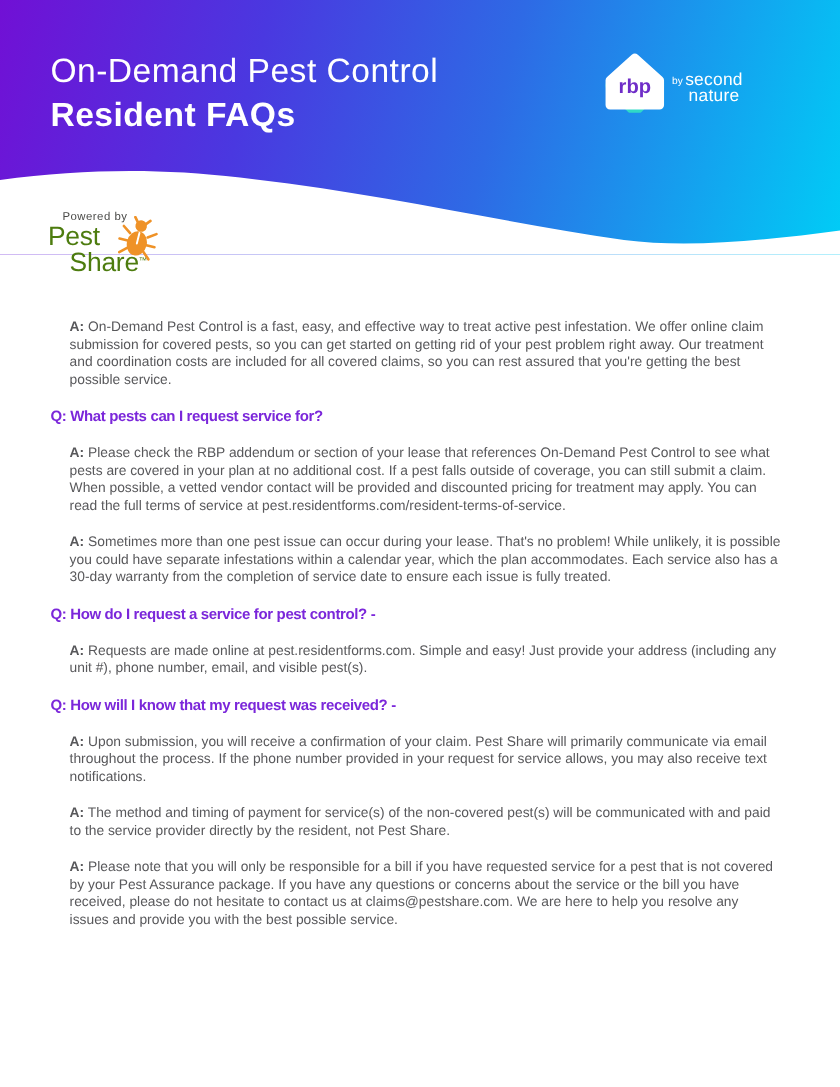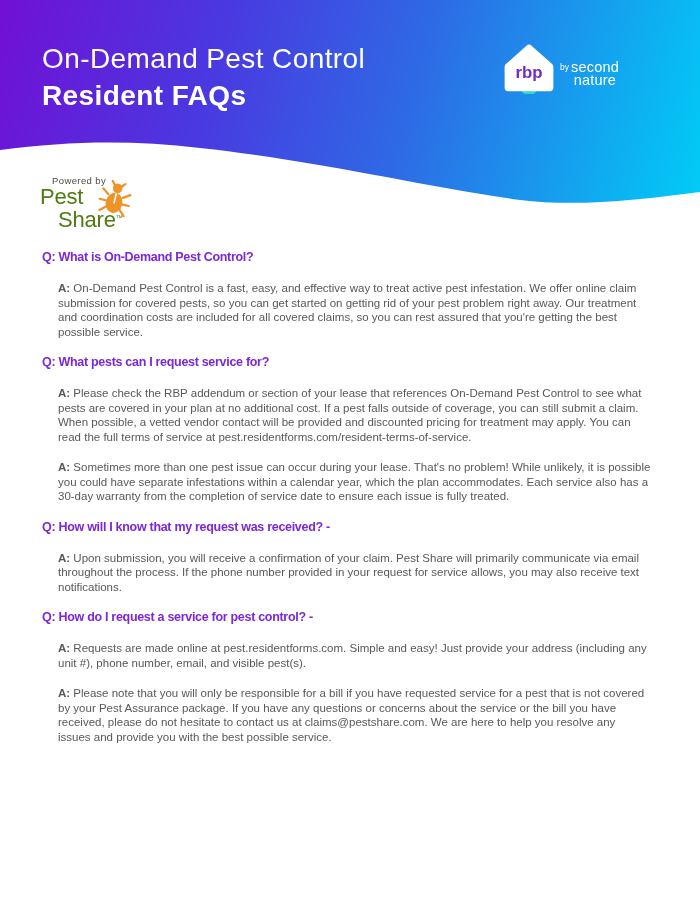--- a/index.html
+++ b/index.html
@@ -84,47 +84,47 @@
         <circle cx="18" cy="8" r="4.8" fill="#ef9227"></circle>
         <ellipse cx="18" cy="23" rx="8.3" ry="10.2" fill="#ef9227"></ellipse>
         <path d="M18 14 L18 23" stroke="#ffffff" stroke-width="1.6" stroke-linecap="round"></path>
       </g>
     </svg>
   </div>
 
   <main class="content">
 
     <section class="faq">
-      <h2><span>Q:</span> <span>What is On-Demand Pest Control?</span></h2>
       <p><span class="ap">A:</span> <span>On-Demand Pest Control is a fast, easy, and effective way to treat active pest infestation. We offer online claim submission for covered pests, so you can get started on getting rid of your pest problem right away. Our treatment and coordination costs are included for all covered claims, so you can rest assured that you're getting the best possible service.</span></p>
     </section>
 
     <section class="faq">
       <h2><span>Q:</span> <span>What pests can I request service for?</span></h2>
       <p><span class="ap">A:</span> <span>Please check the RBP addendum or section of your lease that references On-Demand Pest Control to see what pests are covered in your plan at no additional cost. If a pest falls outside of coverage, you can still submit a claim. When possible, a vetted vendor contact will be provided and discounted pricing for treatment may apply. You can read the full terms of service at pest.residentforms.com/resident-terms-of-service.</span></p>
     </section>
 
     <section class="faq">
       <p><span class="ap">A:</span> <span>Sometimes more than one pest issue can occur during your lease. That's no problem! While unlikely, it is possible you could have separate infestations within a calendar year, which the plan accommodates. Each service also has a 30-day warranty from the completion of service date to ensure each issue is fully treated.</span></p>
     </section>
 
     <section class="faq">
-      <h2><span>Q:</span> <span>How will I know that my request was received? -</span></h2>
-      <p><span class="ap">A:</span> <span>Upon submission, you will receive a confirmation of your claim. Pest Share will primarily communicate via email throughout the process. If the phone number provided in your request for service allows, you may also receive text notifications.</span></p>
+      <h2><span>Q:</span> <span>How do I request a service for pest control? -</span></h2>
+      <p><span class="ap">A:</span> <span>Requests are made online at pest.residentforms.com. Simple and easy! Just provide your address (including any unit #), phone number, email, and visible pest(s).</span></p>
     </section>
 
     <section class="faq">
-      <h2><span>Q:</span> <span>How do I request a service for pest control? -</span></h2>
-      <p><span class="ap">A:</span> <span>Requests are made online at pest.residentforms.com. Simple and easy! Just provide your address (including any unit #), phone number, email, and visible pest(s).</span></p>
+      <h2><span>Q:</span> <span>How will I know that my request was received? -</span></h2>
+      <p><span class="ap">A:</span> <span>Upon submission, you will receive a confirmation of your claim. Pest Share will primarily communicate via email throughout the process. If the phone number provided in your request for service allows, you may also receive text notifications.</span></p>
     </section>
 
     <section class="faq">
     </section>
 
     <section class="faq">
+      <p><span class="ap">A:</span> <span>The method and timing of payment for service(s) of the non-covered pest(s) will be communicated with and paid to the service provider directly by the resident, not Pest Share.</span></p>
     </section>
 
     <section class="faq">
       <p><span class="ap">A:</span> <span>Please note that you will only be responsible for a bill if you have requested service for a pest that is not covered by your Pest Assurance package. If you have any questions or concerns about the service or the bill you have received, please do not hesitate to contact us at claims@pestshare.com. We are here to help you resolve any issues and provide you with the best possible service.</span></p>
     </section>
 
   </main>
 </div>
 
 </body></html>

